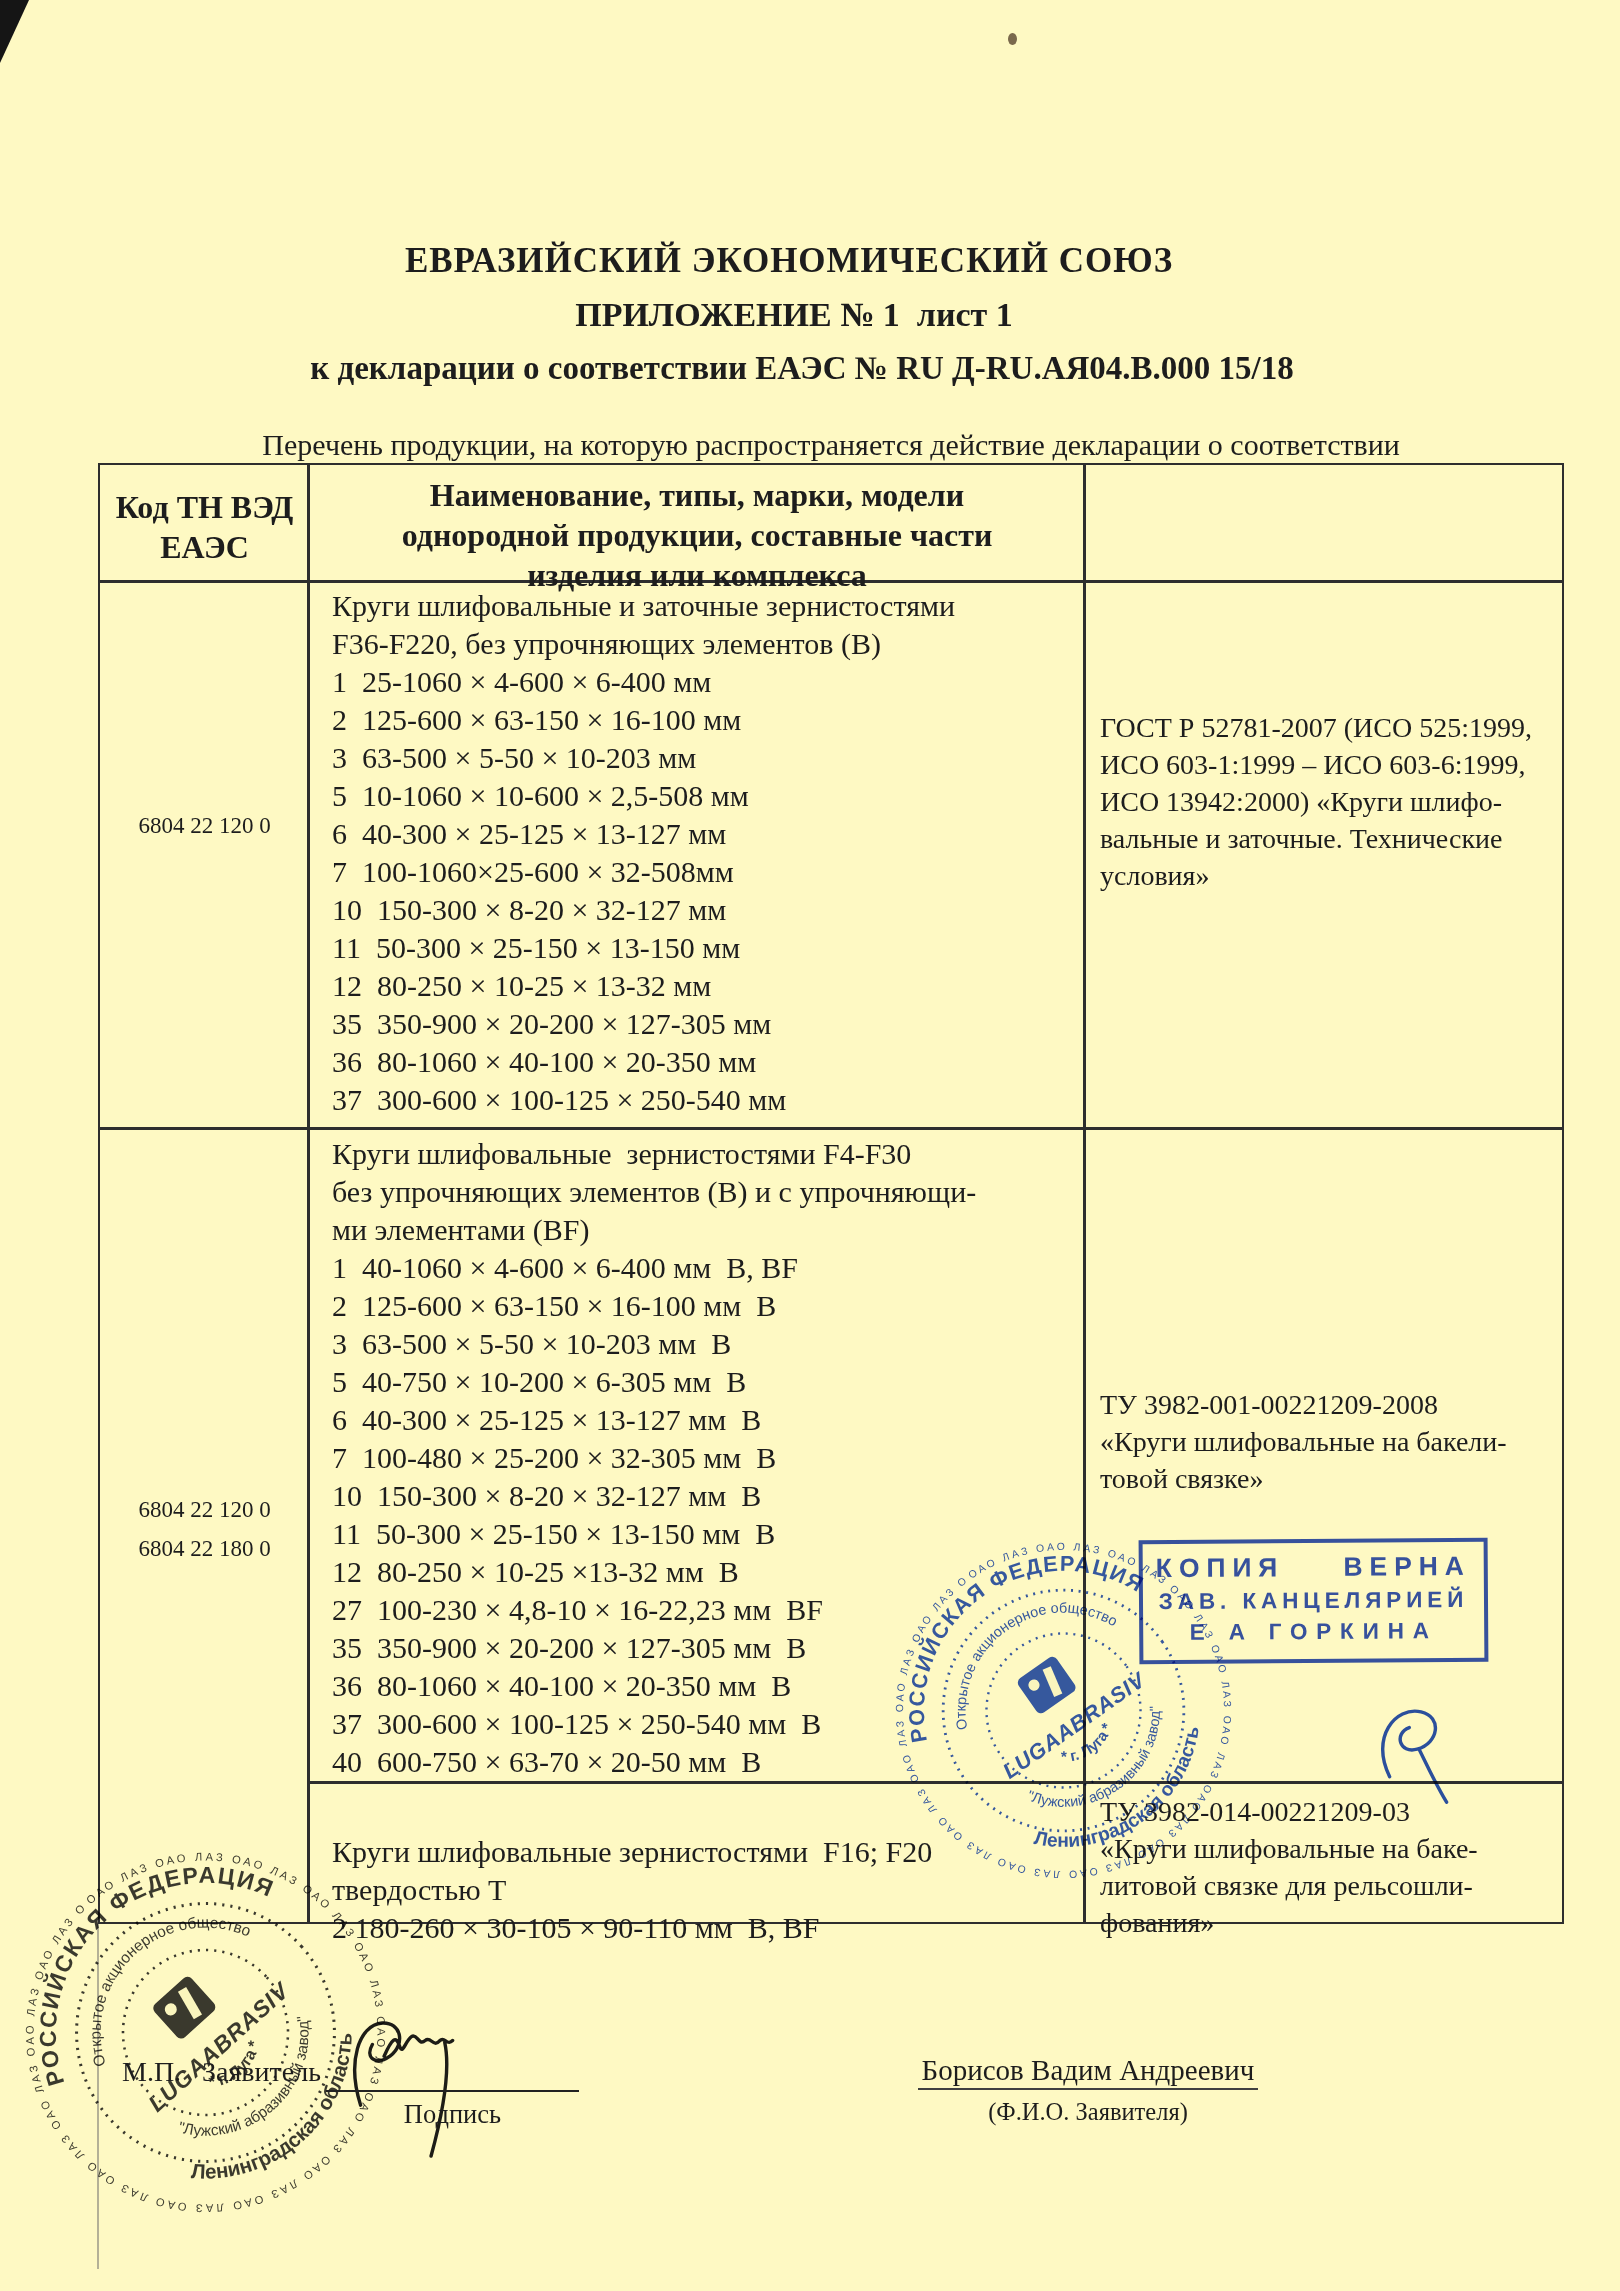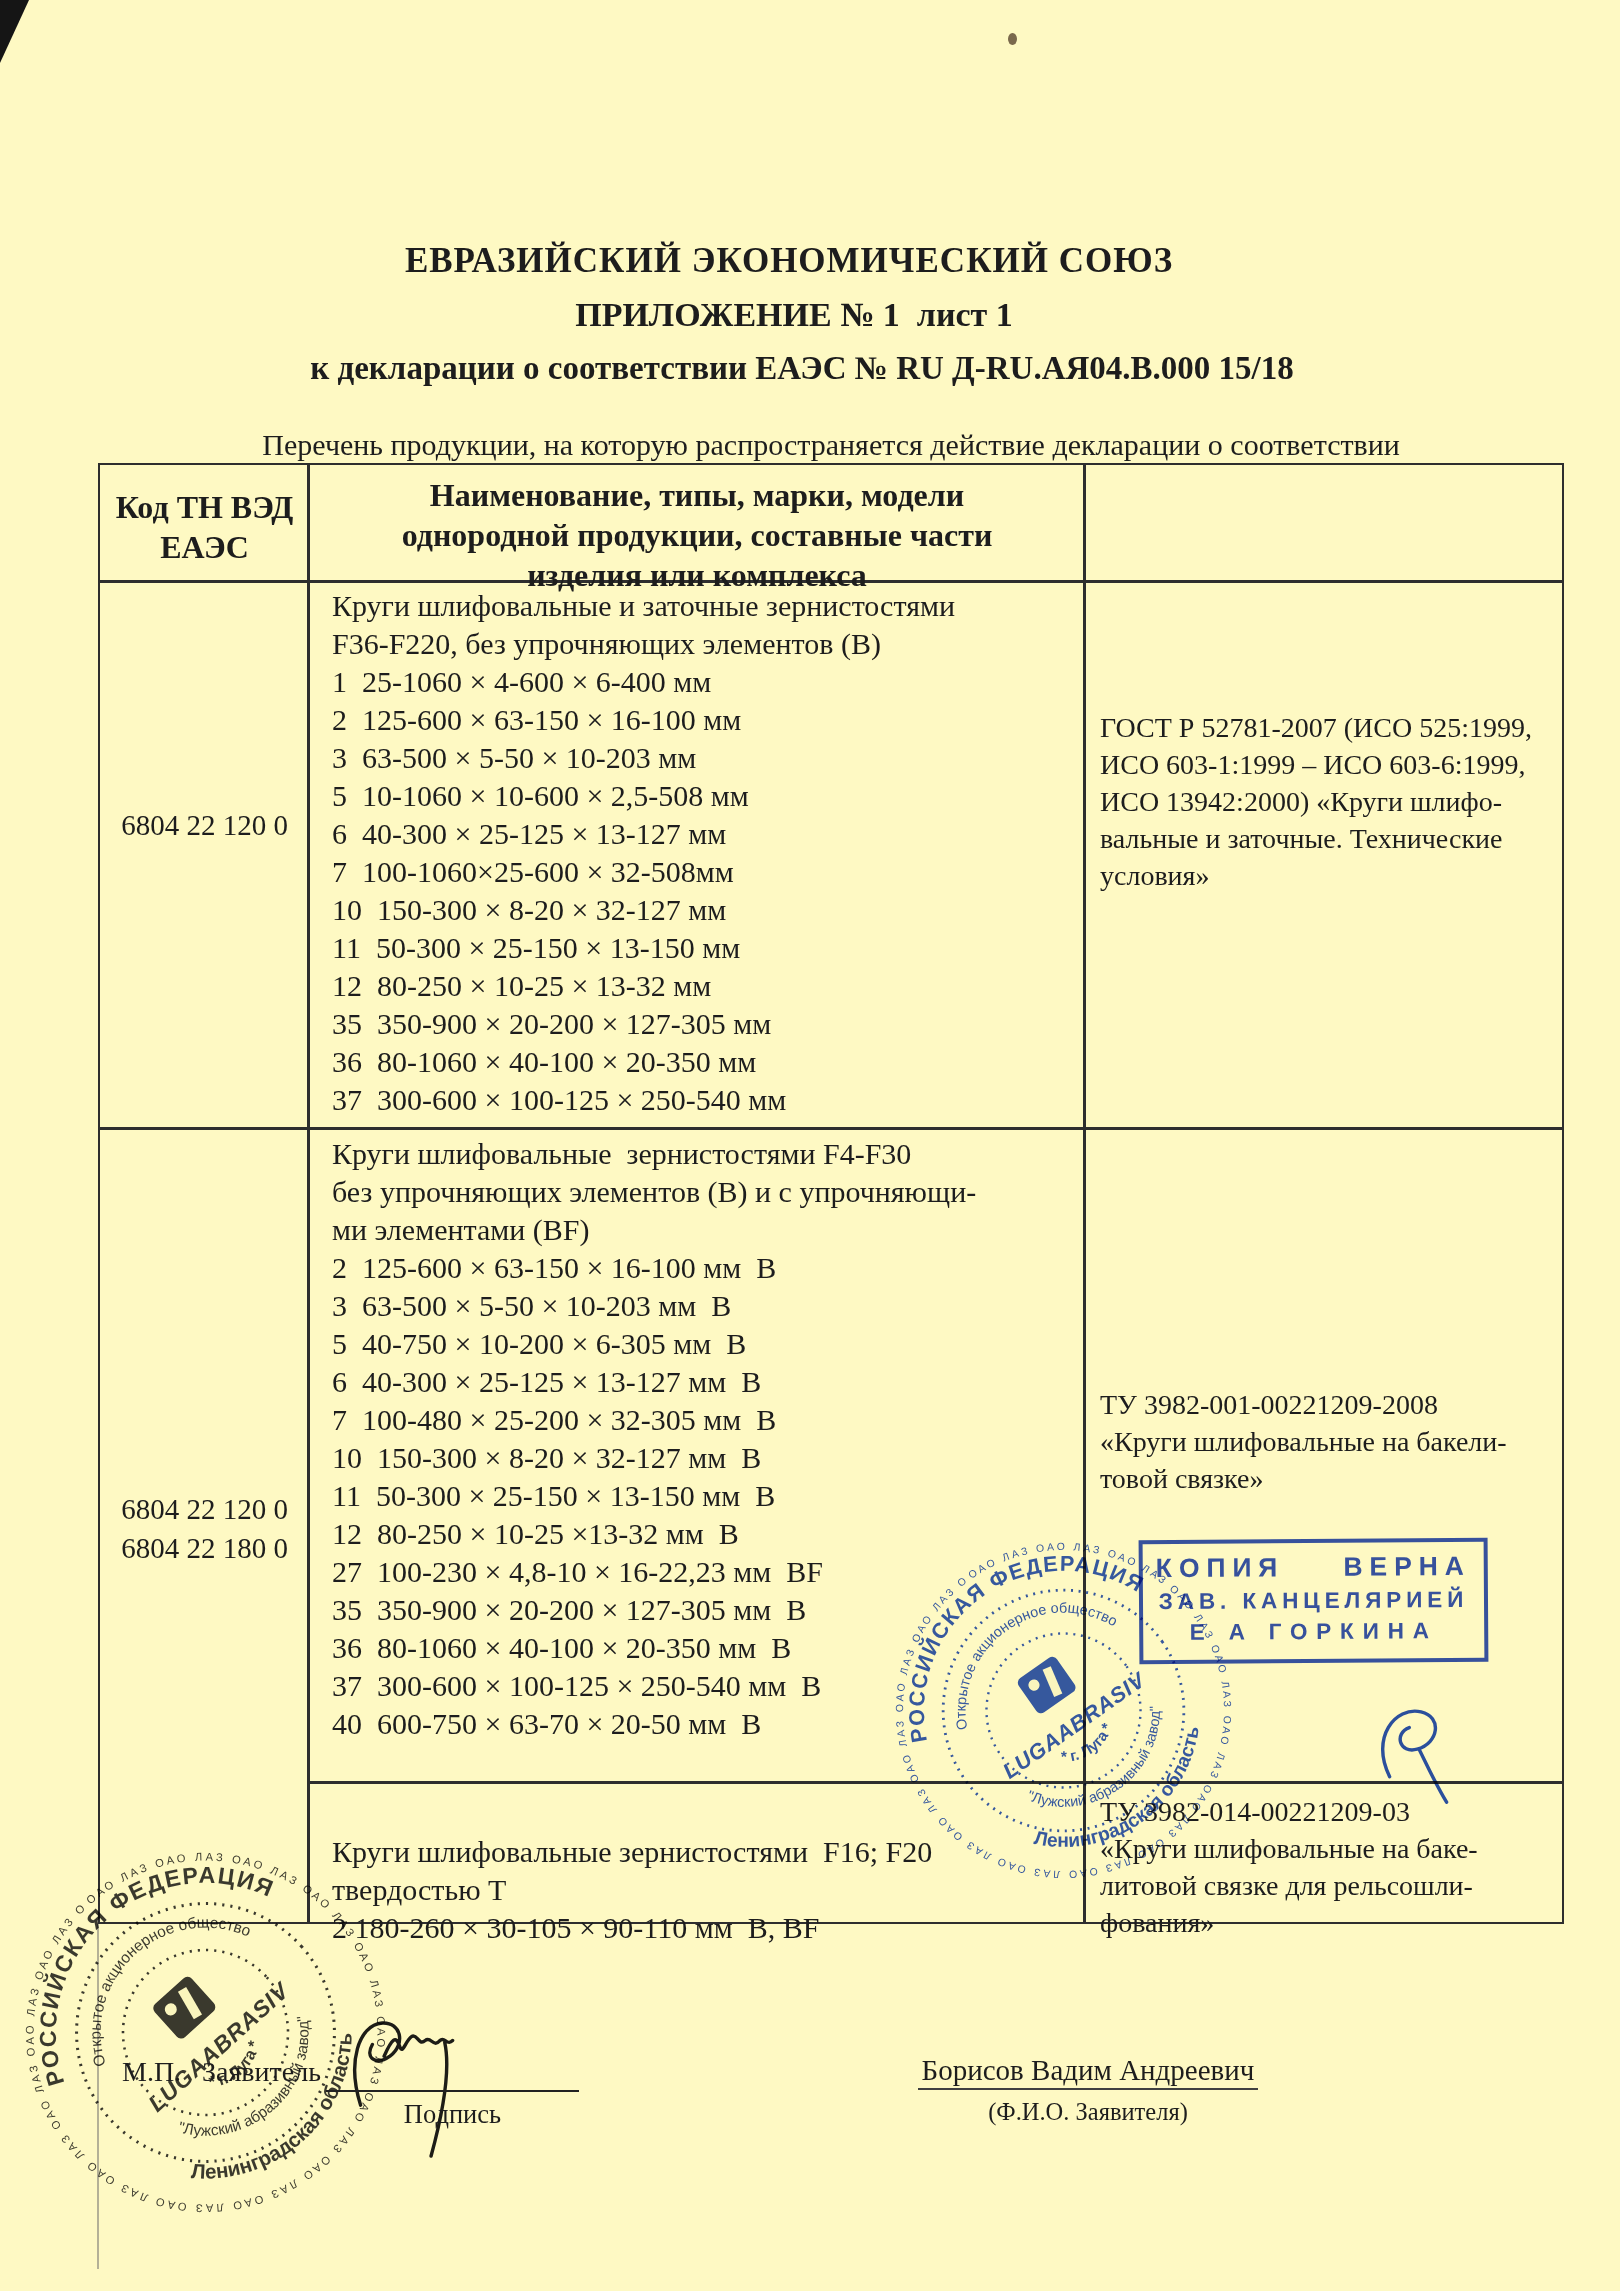--- a/index.html
+++ b/index.html
@@ -20,21 +20,21 @@
   .v2{left:983px;top:0;width:2.5px;height:100%;}
   .h1{top:115px;left:0;width:100%;height:2.5px;}
   .h2{top:662px;left:0;width:100%;height:2.5px;}
   .h3{top:1316px;left:207px;right:0;height:2.5px;}
   .hc{font-size:32px;font-weight:bold;line-height:40px;text-align:center;position:absolute;}
   .hc1{left:0;top:21.6px;width:209px;}
   .hc2{left:209px;top:9.8px;width:776px;}
   .hc2 span{display:inline-block;max-width:637px;}
   .hc3{left:985px;top:13.7px;width:477px;}
   .hc3 span{display:inline-block;max-width:431px;}
-  .codecell{position:absolute;left:0;width:209px;text-align:center;font-size:29px;line-height:39px;white-space:pre;}
+  .codecell{position:absolute;left:0;width:209px;text-align:center;font-size:23px;line-height:39px;white-space:pre;}
   .prodcell{position:absolute;left:232px;width:745px;font-size:30px;line-height:38px;}
   .prodcell .ln{white-space:pre;height:38px;}
   .doccell{position:absolute;left:1000px;width:456px;font-size:28px;line-height:37px;}
   .doccell .ln{white-space:pre;height:37px;}
   
   .mp{left:122px;top:2056px;font-size:28px;}
   .applicant{left:202px;top:2056px;font-size:28px;}
   .sigline{left:326px;top:2058px;width:253px;height:32px;border-bottom:2.5px solid #222;}
   .sigcap{left:326px;top:2099px;width:253px;font-size:26.5px;text-align:center;}
   .fio{left:902px;top:2054px;width:372px;font-size:29px;text-align:center;}
@@ -101,20 +101,21 @@
         <div class="ln">вальные и заточные. Технические</div>
         <div class="ln">условия»</div>
       </div>
 
     <div class="codecell" style="top:1025px;"><span>6804 22 120 0</span>
 <span>6804 22 180 0</span></div>
     <div class="prodcell" style="top:670px;">
         <div class="ln">Круги шлифовальные  зернистостями F4-F30</div>
         <div class="ln">без упрочняющих элементов (В) и с упрочняющи-</div>
         <div class="ln">ми элементами (BF)</div>
+        <div class="ln">1  40-1060 × 4-600 × 6-400 мм  В, BF</div>
         <div class="ln">2  125-600 × 63-150 × 16-100 мм  В</div>
         <div class="ln">3  63-500 × 5-50 × 10-203 мм  В</div>
         <div class="ln">5  40-750 × 10-200 × 6-305 мм  В</div>
         <div class="ln">6  40-300 × 25-125 × 13-127 мм  В</div>
         <div class="ln">7  100-480 × 25-200 × 32-305 мм  В</div>
         <div class="ln">10  150-300 × 8-20 × 32-127 мм  В</div>
         <div class="ln">11  50-300 × 25-150 × 13-150 мм  В</div>
         <div class="ln">12  80-250 × 10-25 ×13-32 мм  В</div>
         <div class="ln">27  100-230 × 4,8-10 × 16-22,23 мм  BF</div>
         <div class="ln">35  350-900 × 20-200 × 127-305 мм  В</div>

